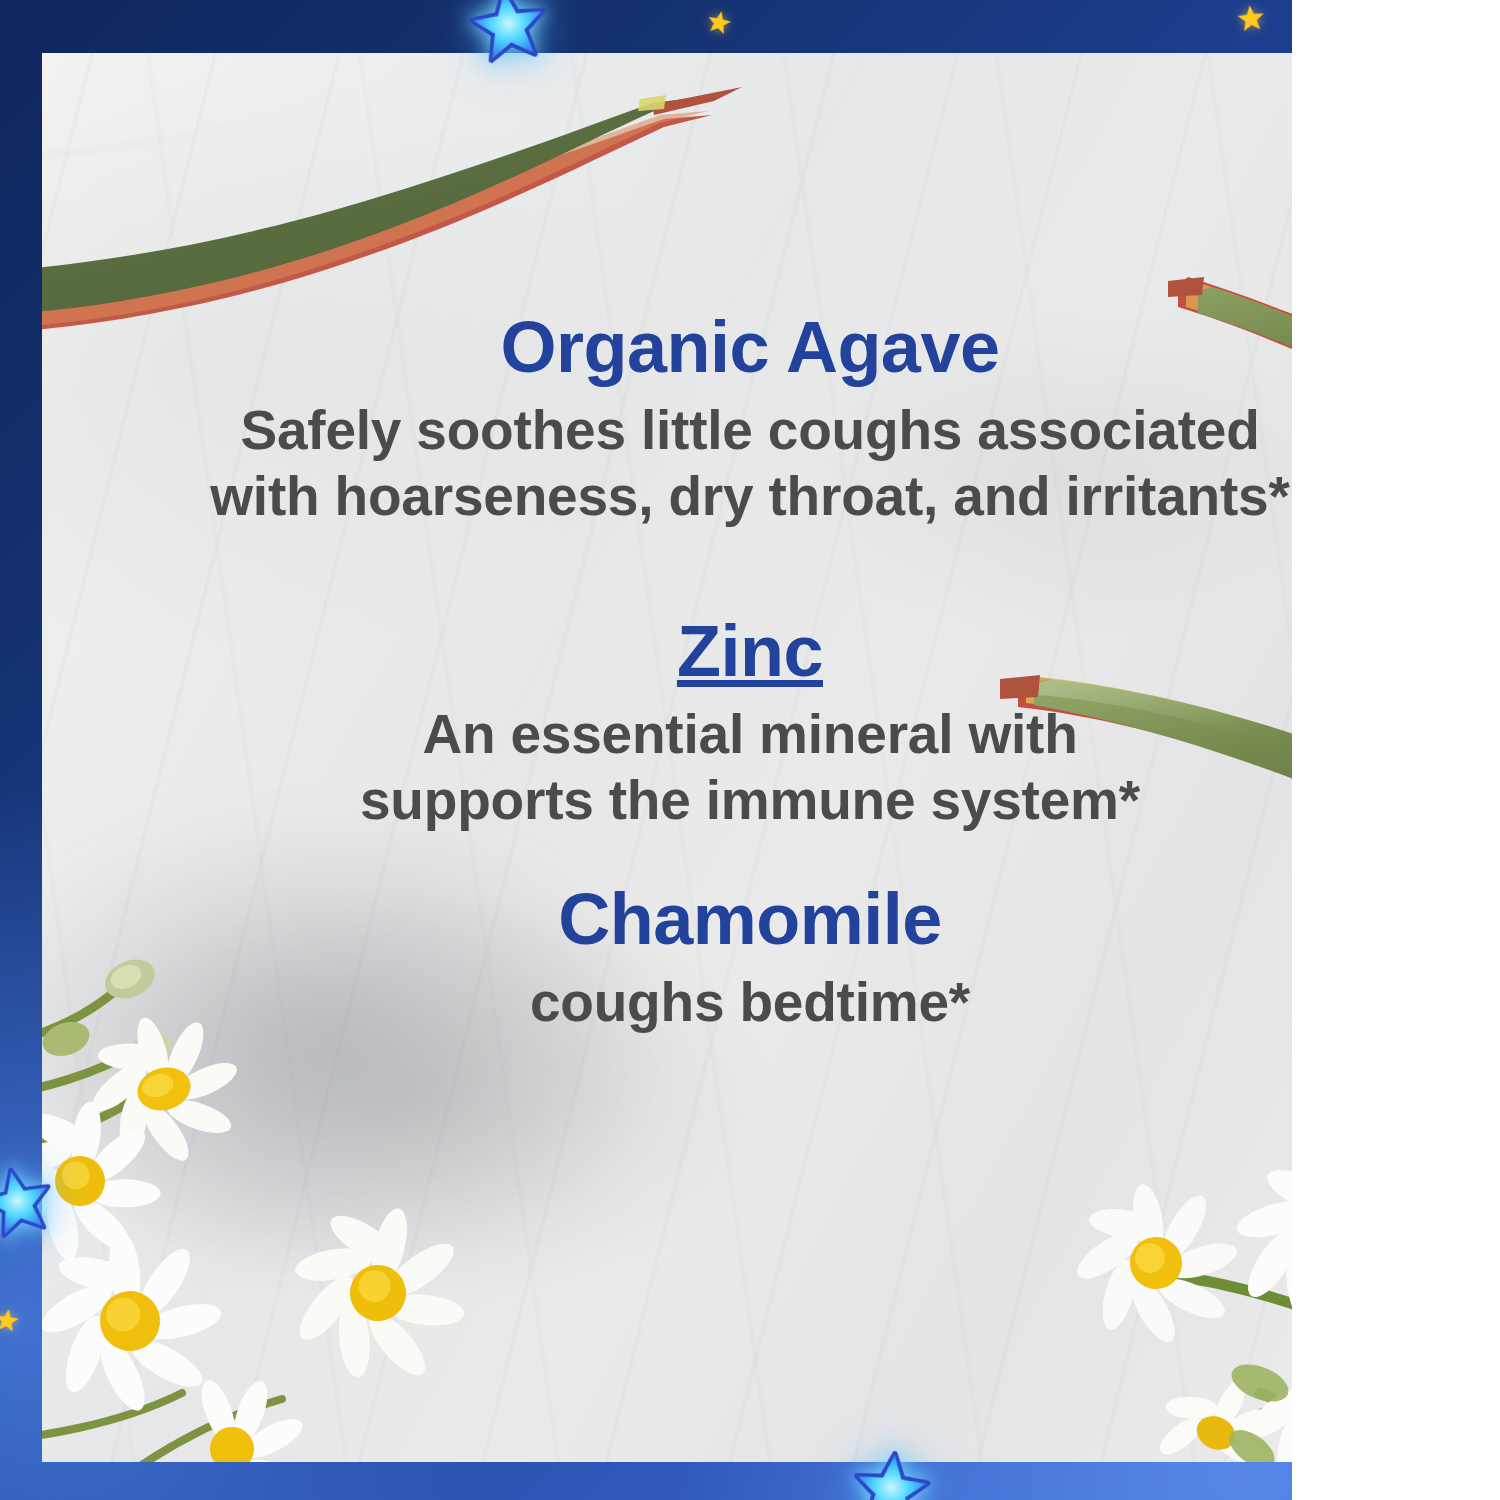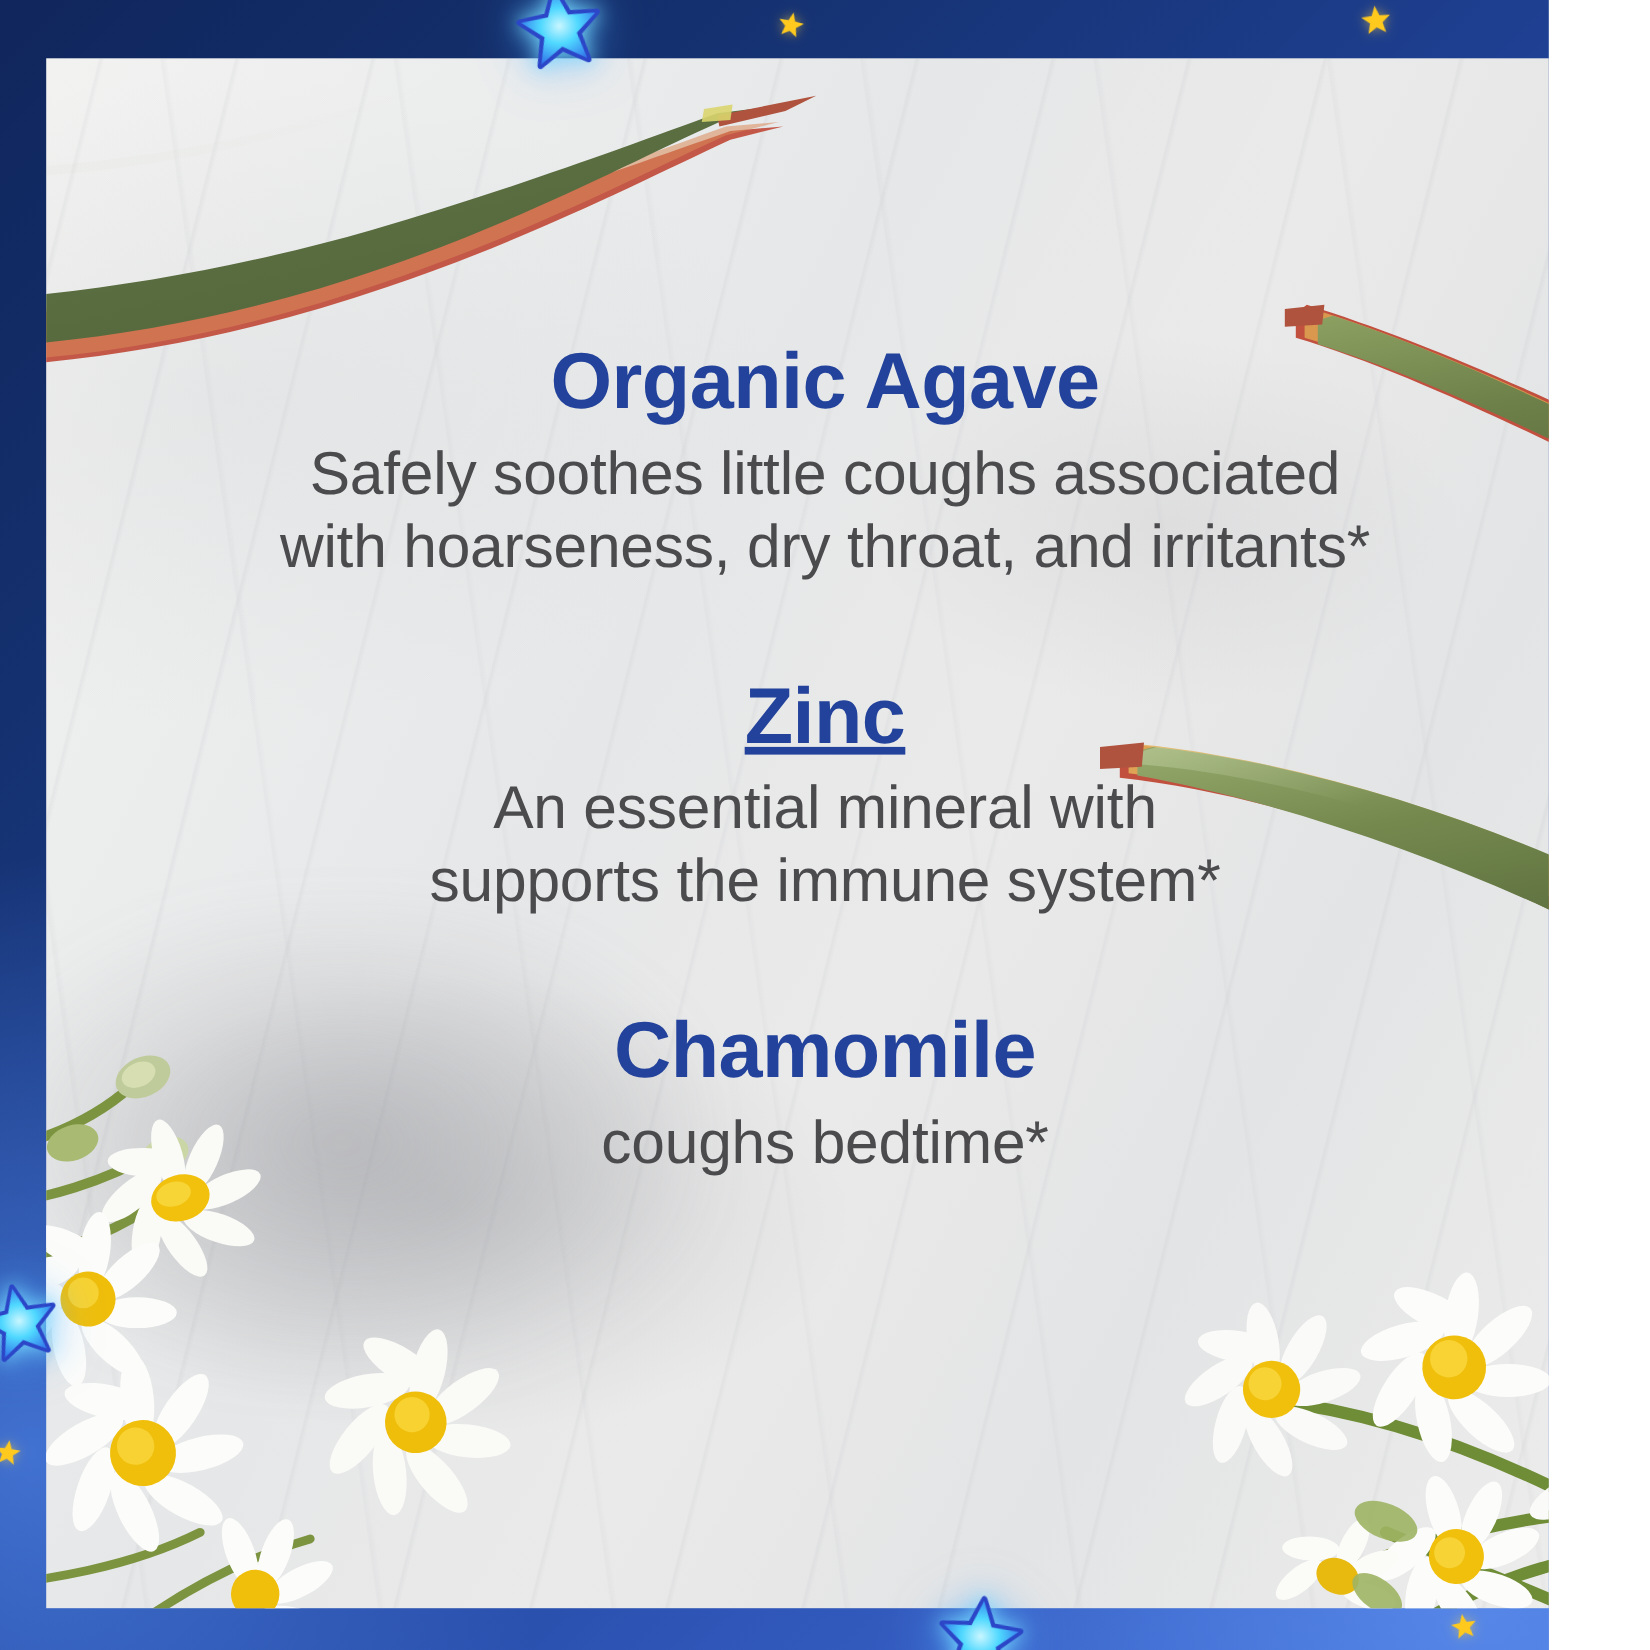--- a/index.html
+++ b/index.html
@@ -7,21 +7,21 @@
     padding: 0;
     width: 1500px;
     height: 1500px;
     overflow: hidden;
     font-family: "Liberation Sans", sans-serif;
   }
 
   
   #poster {
     position: relative;
-    width: 1408px;
+    width: 1292px;
     height: 1500px;
     background:
       radial-gradient(ellipse 900px 700px at 96% 98%, rgba(90,140,235,0.85) 0%, rgba(90,140,235,0) 62%),
       radial-gradient(ellipse 800px 900px at 2% 88%, rgba(74,126,226,0.80) 0%, rgba(74,126,226,0) 60%),
       linear-gradient(135deg, #10265C 0%, #14306E 22%, #1E3F90 48%, #2E55B6 72%, #3F6BD6 100%);
     overflow: hidden;
   }
 
   
   .star {
@@ -90,36 +90,36 @@
   .block { position: absolute; width: 100%; text-align: center; }
   .heading {
     color: #22429B;
     font-weight: bold;
     letter-spacing: -0.5px;
     line-height: 1.0;
     margin: 0 0 14px 0;
   }
   .body-copy {
     color: #4B4B4E;
-    font-weight: 400;
+    font-weight: 700;
     line-height: 1.20;
     margin: 0;
     letter-spacing: -0.2px;
   }
   .body-copy .ln { display: block; }
 
   #block-agave     { top: 258px; }
   #block-agave .heading   { font-size: 72px; }
   #block-agave .body-copy { font-size: 55px; }
 
   #block-zinc      { top: 562px; }
   #block-zinc .heading    { font-size: 72px; text-decoration: underline; }
   #block-zinc .body-copy  { font-size: 55px; }
 
-  #block-chamomile { top: 866px; }
+  #block-chamomile { top: 830px; }
   #block-chamomile .heading   { font-size: 72px; }
   #block-chamomile .body-copy { font-size: 55px; }
 </style>
 </head>
 <body>
 
 <div id="poster">
 
   <div id="photo">
     <div id="marble-veins"></div>

